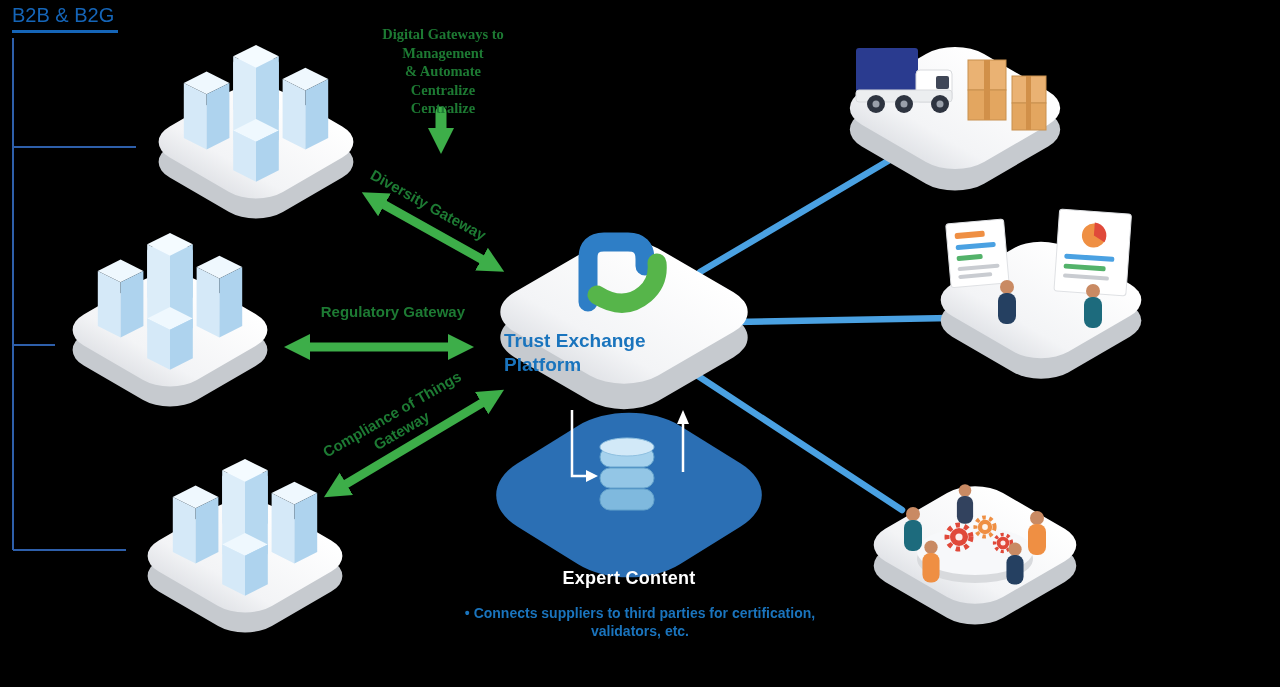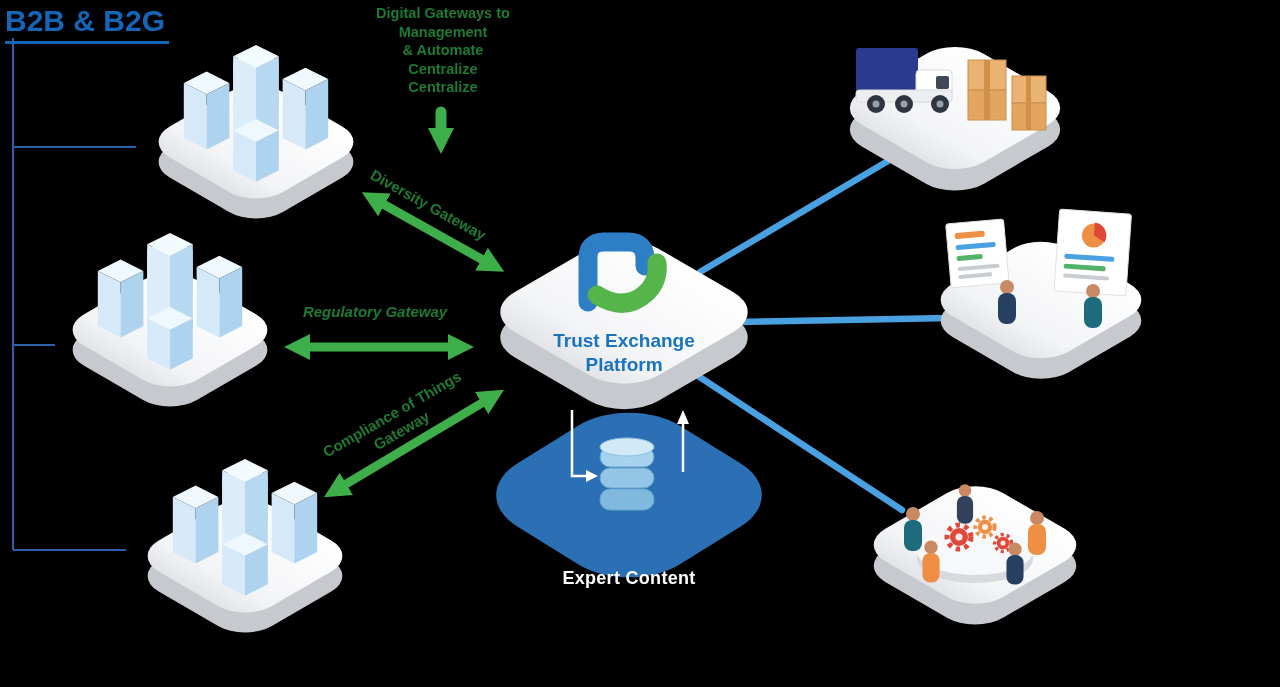--- a/index.html
+++ b/index.html
@@ -3,40 +3,40 @@
 <meta charset="utf-8">
 <style>
   html,body{margin:0;padding:0;background:#000;}
   #canvas{
     position:relative;width:1280px;height:687px;background:#000;overflow:hidden;
     font-family:"Liberation Sans", sans-serif;
   }
   #diagram-svg{position:absolute;left:0;top:0;}
   .txt{position:absolute;}
   .title{
-    left:5px;top:4px;font-size:30px;font-weight:bold;color:#1565b8;
+    left:12px;top:4px;font-size:20px;font-weight:normal;color:#1565b8;
     border-bottom:3px solid #1565b8;padding:0 4px 3px 0;display:inline-block;
   }
   .top-note{
-    left:353px;top:4px;width:180px;text-align:center;color:#1d7a33;
-    font-weight:bold;font-size:14.5px;line-height:1.28;
+    left:353px;top:25px;width:180px;text-align:center;color:#1d7a33;
+    font-weight:bold;font-size:14.5px;line-height:1.28;font-family:Liberation Serif, serif;
   }
   .label-diversity{
     left:376px;top:166px;white-space:nowrap;color:#1d7a33;font-weight:bold;font-size:15px;
     transform:rotate(29deg);transform-origin:left top;
   }
   .label-regulatory{
-    left:285px;top:303px;width:180px;text-align:center;color:#1d7a33;font-weight:bold;font-size:15px;font-style:italic;
+    left:285px;top:303px;width:180px;text-align:right;color:#1d7a33;font-weight:bold;font-size:15px;
   }
   .label-compliance{
     left:317px;top:404px;width:160px;text-align:center;color:#1d7a33;font-weight:bold;
     font-size:15px;line-height:1.25;transform:rotate(-30deg);transform-origin:center center;
   }
   .platform-label{
-    left:504px;top:329px;width:240px;text-align:center;color:#1a74bd;font-weight:bold;
+    left:504px;top:329px;width:240px;text-align:left;color:#1a74bd;font-weight:bold;
     font-size:19px;line-height:1.25;
   }
   .expert-label{
     left:529px;top:522px;width:200px;text-align:center;color:#ffffff;font-weight:bold;
     font-size:18px;letter-spacing:.3px;margin-top:46px;
   }
   .bullets{
     left:430px;top:604px;width:420px;text-align:center;color:#1a74bd;font-weight:bold;
     font-size:14px;line-height:1.3;
   }
@@ -229,15 +229,16 @@
   </div>
 
   <div class="txt platform-label">
     <div>Trust Exchange</div>
     <div>Platform</div>
   </div>
 
   <div class="txt expert-label">Expert Content</div>
 
   <div class="txt bullets">
+    <div class="bullet">• Connects suppliers to third parties for certification, validators, etc.</div>
   </div>
 
 </div>
 
 </body></html>

